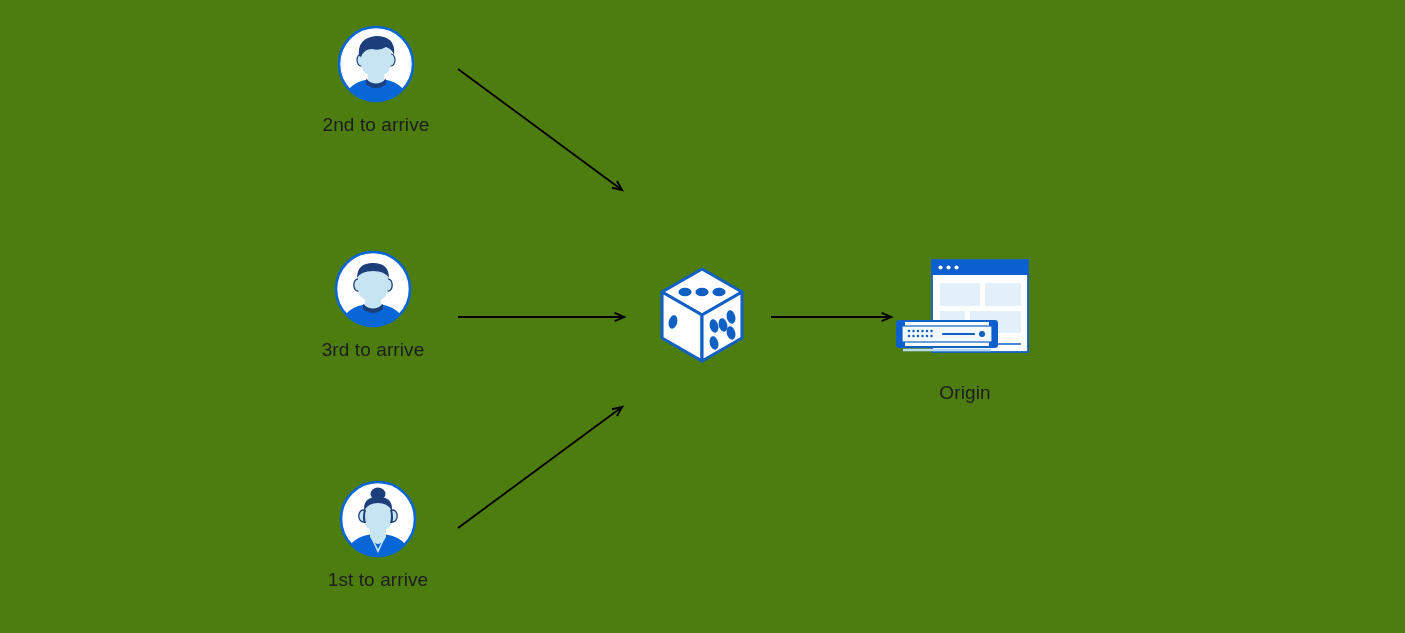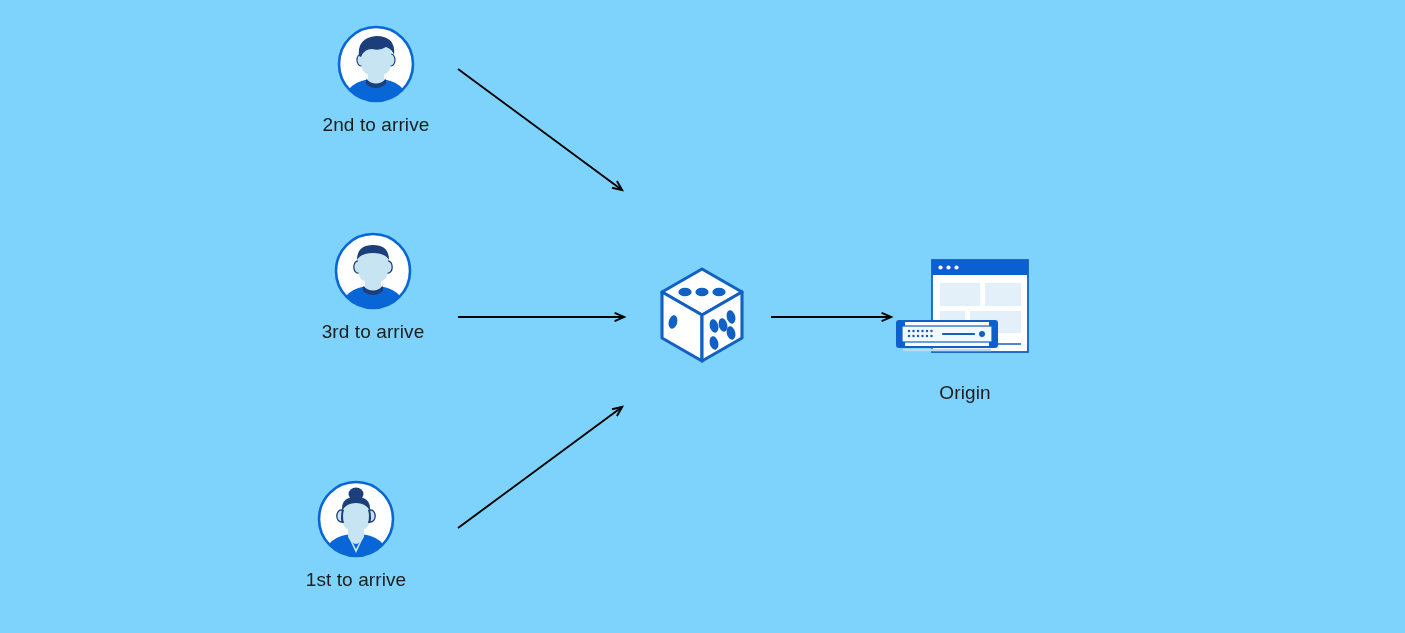--- a/index.html
+++ b/index.html
@@ -6,21 +6,21 @@
   html, body {
     width:1405px; height:633px;
     background:#ffffff;
     font-family:"Liberation Sans", sans-serif;
     overflow:hidden;
   }
   #diagram {
     position:relative;
     width:1405px;
     height:633px;
-    background:#7dd3fc;
+    background:#4d7c0f;
   }
   .node {
     position:absolute;
     display:flex;
     flex-direction:column;
     align-items:center;
   }
   .node-icon { display:block; line-height:0; }
   .node-label {
     margin-top:10px;
@@ -31,22 +31,22 @@
     letter-spacing:0.1px;
   }
   #arrow-layer {
     position:absolute;
     left:0; top:0;
     width:1405px; height:633px;
     pointer-events:none;
   }
   
   #node-user-2nd { left:306px; top:24px;  width:140px; }
-  #node-user-3rd { left:303px; top:231px; width:140px; }
-  #node-user-1st { left:286px; top:479px; width:140px; }
+  #node-user-3rd { left:303px; top:249px; width:140px; }
+  #node-user-1st { left:308px; top:479px; width:140px; }
   #node-dice     { left:652px; top:263px; width:100px; }
   #node-origin   { left:890px; top:252px; width:150px; }
   #node-origin .node-label { margin-top:20px; }
 </style>
 </head>
 <body>
 
 <div id="diagram">
 
   <svg id="arrow-layer" viewBox="0 0 1405 633" width="1405" height="633" xmlns="http://www.w3.org/2000/svg">

